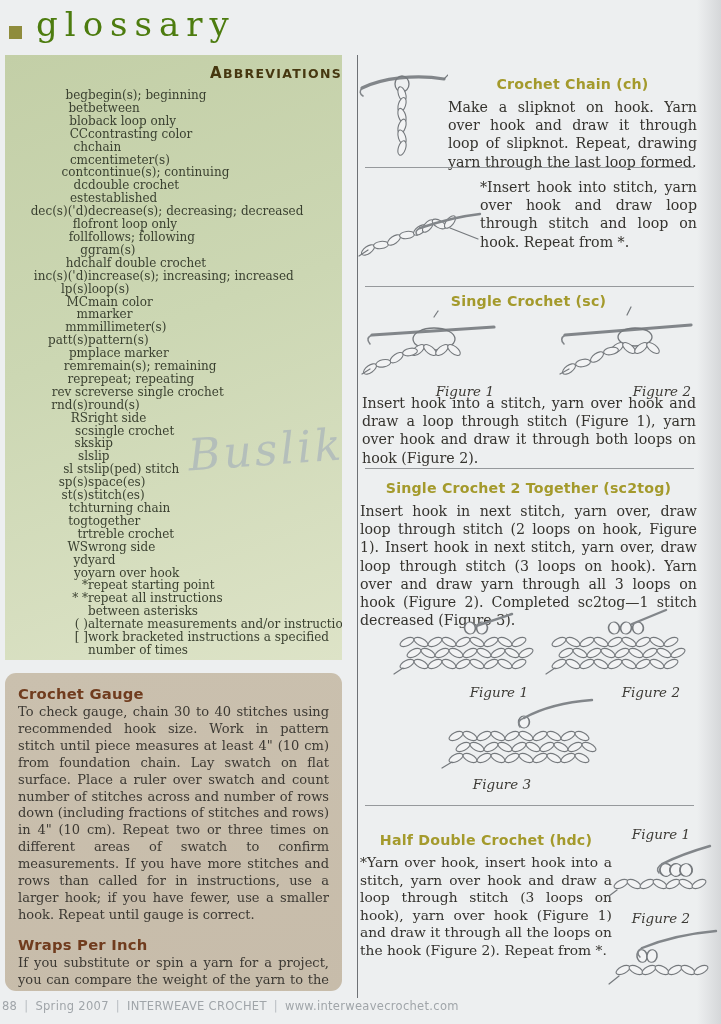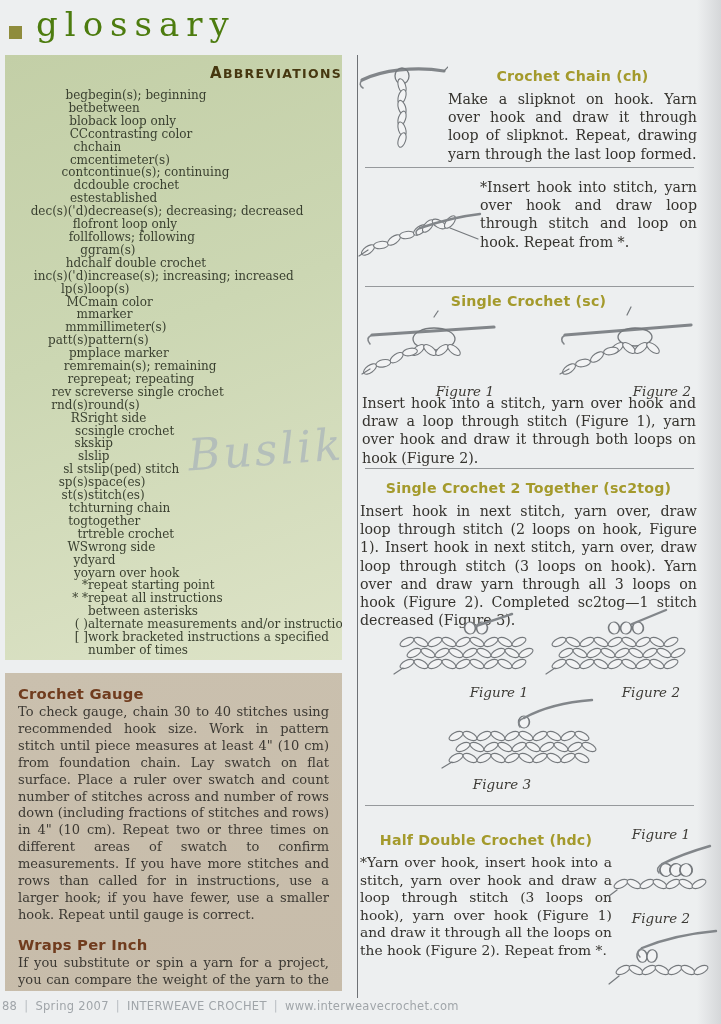--- a/index.html
+++ b/index.html
@@ -21,21 +21,21 @@
   .abbr-heading::first-letter{font-size:15px;}
   .abbr-list{position:absolute;left:0;top:34px;width:100%;}
   .abbr-row{display:flex;line-height:12.9px;font-size:12px;color:#3a4030;}
   .abbr-row .abbr{width:83px;text-align:right;flex:0 0 83px;}
   .abbr-row .meaning{white-space:nowrap;}
 
   .watermark{position:absolute;left:188px;top:424px;font-style:italic;font-size:44px;
         letter-spacing:3px;color:rgba(138,150,186,.42);transform:rotate(-4deg);pointer-events:none;}
 
   .tan-box{position:absolute;left:5px;top:673px;width:337px;height:318px;overflow:hidden;
-        background:linear-gradient(175deg,#cac0ae 0%,#c7bcaa 100%);}
+        background:linear-gradient(175deg,#cac0ae 0%,#c7bcaa 100%);border-radius:11px;}
   .note{padding:0 13px;}
   .note-heading{margin:12px 0 2px 0;font-family:"DejaVu Sans",sans-serif;font-weight:bold;
         font-size:14.8px;color:#703c1e;letter-spacing:.2px;}
   .note-body{margin:0;font-size:13px;line-height:16.9px;text-align:justify;color:#3c3933;}
 
   
   .vrule{position:absolute;left:357px;top:55px;width:1px;height:943px;background:#6e7175;}
   .hrule{position:absolute;left:365px;width:329px;height:1px;background:#96999c;}
 
   
@@ -276,21 +276,21 @@
       <p class="note-body">To check gauge, chain 30 to 40 stitches using recommended hook size. Work in pattern stitch until piece measures at least 4" (10 cm) from foundation chain. Lay swatch on flat surface. Place a ruler over swatch and count number of stitches across and number of rows down (including fractions of stitches and rows) in 4" (10 cm). Repeat two or three times on different areas of swatch to confirm measurements. If you have more stitches and rows than called for in instructions, use a larger hook; if you have fewer, use a smaller hook. Repeat until gauge is correct.</p>
     </div>
     <div class="note">
       <div class="note-heading">Wraps Per Inch</div>
       <p class="note-body">If you substitute or spin a yarn for a project, you can compare the weight of the yarn to the project yarn by comparing wraps per inch (listed in Sources for Supplies on page 91). To do this, wrap your yarn around a ruler for one inch and count the number of wraps. If you have more wraps per inch, your yarn is too thin; fewer wraps per inch, your yarn is too thick.</p>
     </div>
   </div>
 
   <div class="vrule"></div>
 
-  <div class="rcol-sec sec-ch" style="top:56px;height:110px;">
+  <div class="rcol-sec sec-ch" style="top:64px;height:110px;">
     <svg class="ill" style="left:-4px;top:0;" width="92" height="92" viewBox="0 0 92 92">
       <path class="hook" d="M6 24 C 26 14, 60 10, 88 15"></path>
       <path class="curl" d="M6 24 q-4 5 1 8"></path>
       <ellipse class="yarn" cx="46" cy="20" rx="7" ry="8" stroke-width="1.3"></ellipse>
       <g>
           <use href="#lk" transform="translate(46 30) rotate(72)"></use>
           <use href="#lk" transform="translate(46 40.8) rotate(108)"></use>
           <use href="#lk" transform="translate(46 51.6) rotate(72)"></use>
           <use href="#lk" transform="translate(46 62.4) rotate(108)"></use>
           <use href="#lk" transform="translate(46 73.2) rotate(72)"></use>

